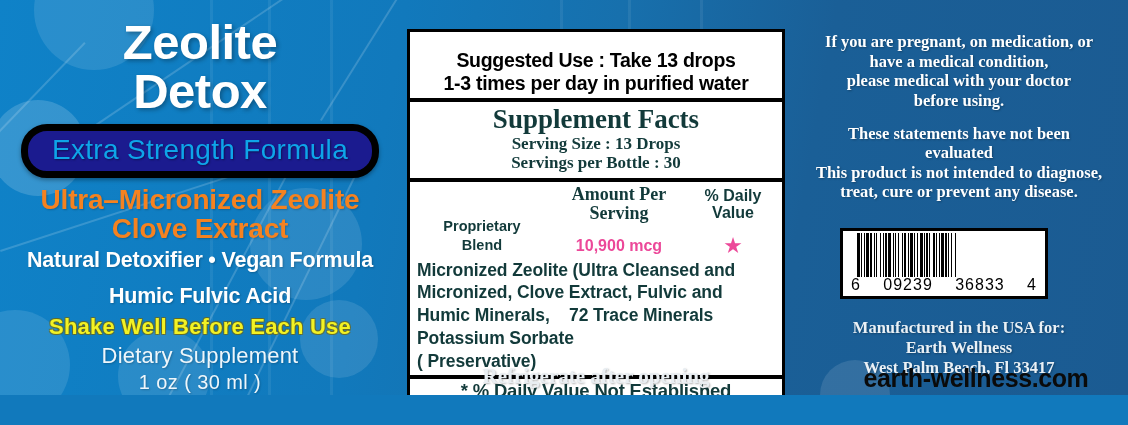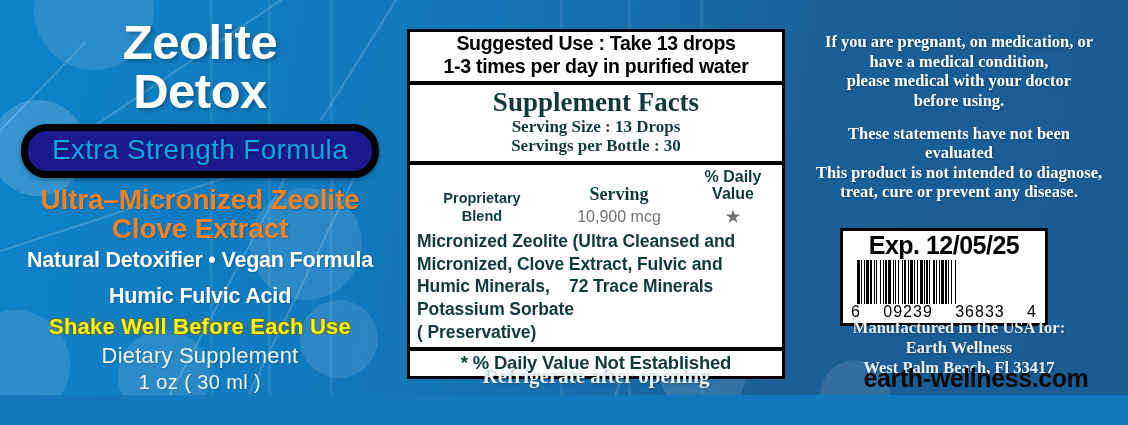--- a/index.html
+++ b/index.html
@@ -69,21 +69,21 @@
     letter-spacing:.4px;text-shadow:1px 1px 2px rgba(0,0,0,.22);
   }
 
   
   .facts{
     position:absolute;left:407px;top:29px;width:378px;
     background:#fff;border:3px solid #000;box-sizing:border-box;
     color:#123a3a;
   }
   .facts-use{
-    border-bottom:4px solid #000;padding:0 4px 4px;text-align:center;
+    border-bottom:4px solid #000;padding:17px 4px 4px;text-align:center;
     font-weight:bold;font-size:19.5px;line-height:1.16;color:#000;
     letter-spacing:-.3px;
   }
   .facts-head{
     border-bottom:4px solid #000;padding:3px 21px 5px;text-align:center;
     font-family:"Liberation Serif",serif;
   }
   .sf-title{font-size:27px;font-weight:bold;color:#123a3a;line-height:1.06;}
   .sf-sub{font-size:17px;font-weight:bold;color:#123a3a;line-height:1.14;}
   .facts-body{padding:0;}
@@ -95,21 +95,21 @@
     font-weight:bold;font-size:14.5px;line-height:1.25;color:#123a3a;
     text-align:center;padding-bottom:1px;
   }
   .col-amt{flex:1;text-align:center;}
   .col-dv{flex:0 0 86px;text-align:center;}
   .hdr-ser{
     font-family:"Liberation Serif",serif;font-weight:bold;font-size:18px;
     line-height:1.06;color:#123a3a;
   }
   .hdr-dv{font-weight:bold;font-size:16px;line-height:1.1;color:#123a3a;}
-  .val{font-weight:normal;font-size:16px;color:#737373;margin-top:4px;}
+  .val{font-weight:bold;font-size:16px;color:#ec4899;margin-top:14px;}
   .val.star{font-size:19px;line-height:1;}
   .ingredients{
     padding:2px 7px 3px;font-weight:bold;font-size:17.5px;line-height:1.30;
     color:#123a3a;letter-spacing:-.1px;
   }
   .ing-split{display:flex;}
   .ing-split .a{flex:0 0 152px;}
   .facts-foot{
     border-top:4px solid #000;text-align:center;font-weight:bold;
     font-size:18.5px;color:#123a3a;padding:1px 0 2px;letter-spacing:-.2px;
@@ -222,20 +222,21 @@
       <div class="sf-sub">Servings per Bottle : 30</div>
     </div>
 
     <div class="facts-body">
       <div class="row-amt">
         <div class="col-name">
           <div>Proprietary</div>
           <div>Blend</div>
         </div>
         <div class="col-amt">
+          <div class="hdr-ser">Amount Per</div>
           <div class="hdr-ser">Serving</div>
           <div class="val">10,900 mcg</div>
         </div>
         <div class="col-dv">
           <div class="hdr-dv">% Daily</div>
           <div class="hdr-dv">Value</div>
           <div class="val star">★</div>
         </div>
       </div>
 
@@ -265,21 +266,20 @@
     </div>
 
     <div class="warn w2">
       <div>These statements have not been</div>
       <div>evaluated</div>
       <div>This product is not intended to diagnose,</div>
       <div>treat, cure or prevent any disease.</div>
     </div>
 
     <div class="barcode-box">
-      <div class="exp">Exp. 12/05/25</div>
       <div class="bars" id="bars">
           <i style="width:3px;background:#000"></i>
           <i style="width:1px;background:transparent"></i>
           <i style="width:1px;background:#000"></i>
           <i style="width:2px;background:transparent"></i>
           <i style="width:1px;background:#000"></i>
           <i style="width:1px;background:transparent"></i>
           <i style="width:3px;background:#000"></i>
           <i style="width:1px;background:transparent"></i>
           <i style="width:2px;background:#000"></i>

